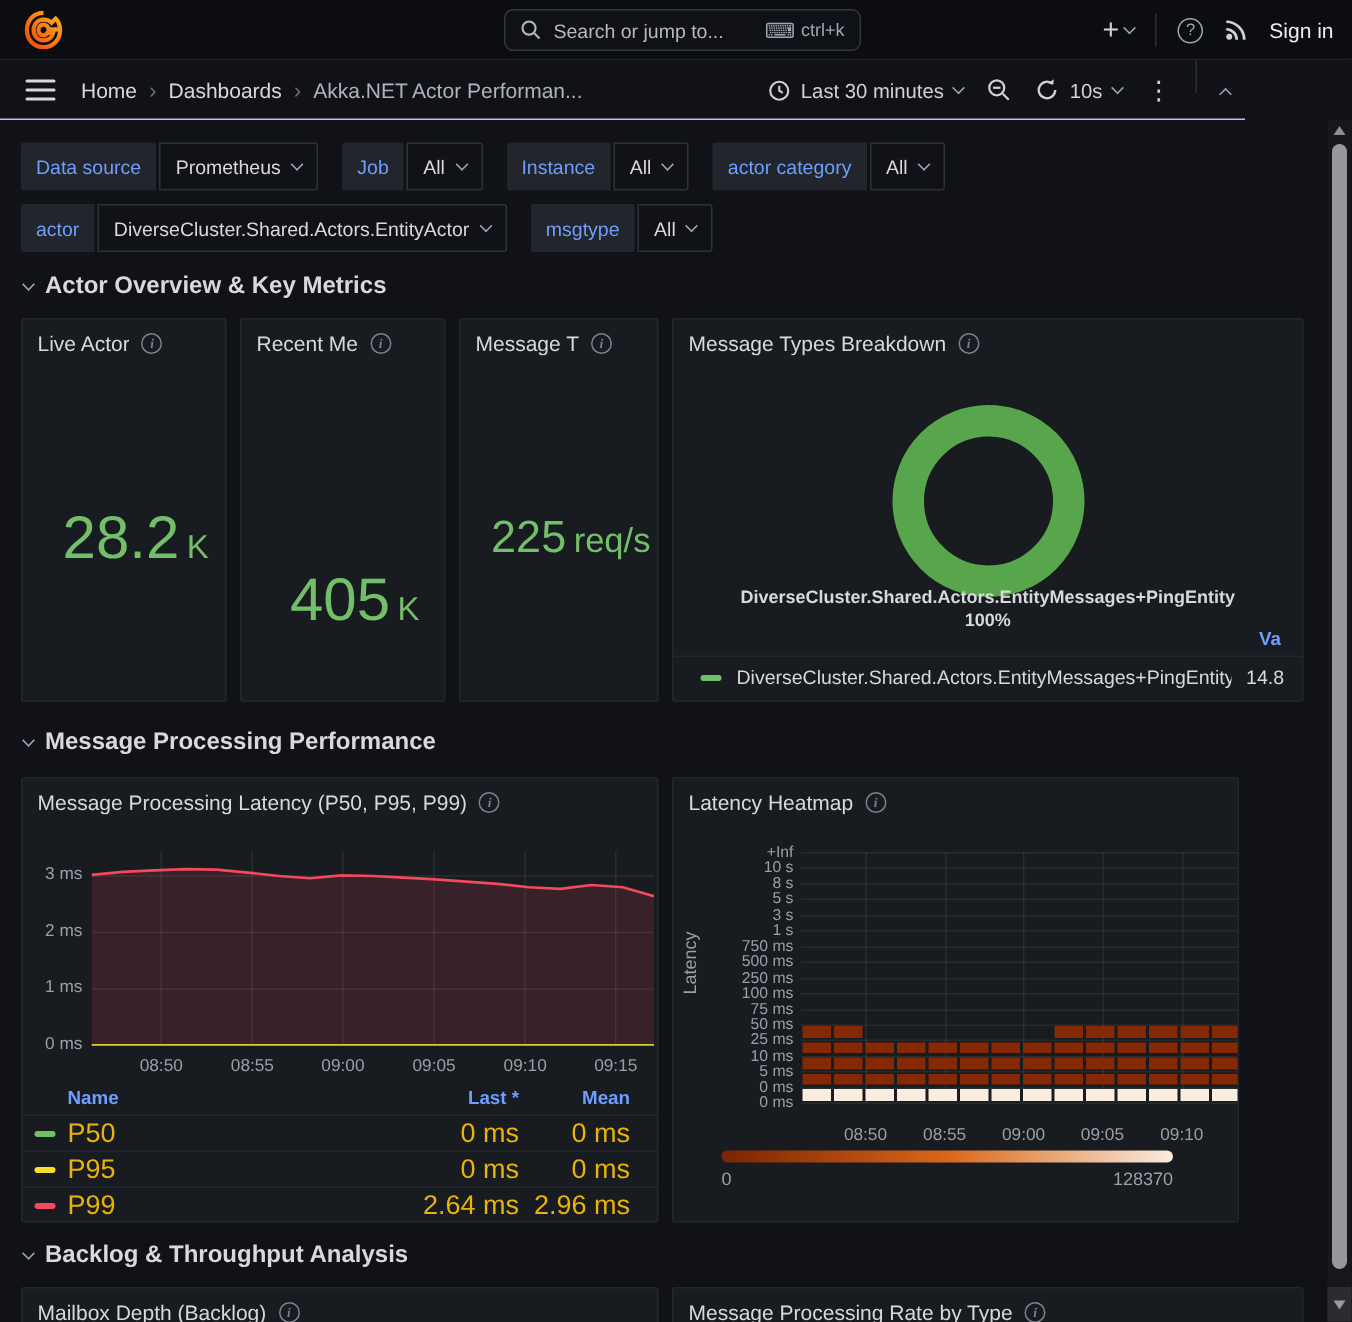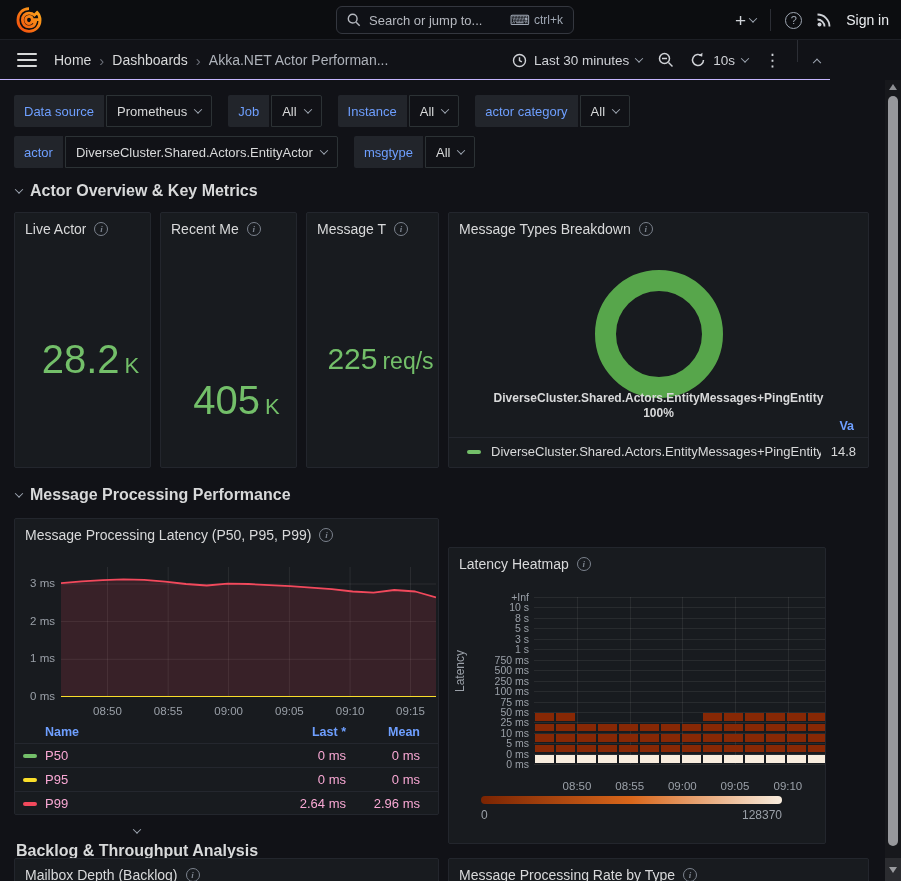--- a/index.html
+++ b/index.html
@@ -48,21 +48,21 @@
   .var-chip { display:flex; height:32px; }
   .var-label { background:#22252b; color:#6e9fff; font-size:13px; display:flex;
     align-items:center; padding:0 10px; border-radius:2px 0 0 2px; white-space:nowrap; }
   .var-value { background:#111217; border:1px solid #2c3235; margin-left:2px; color:#d8d9da;
     font-size:13px; display:flex; align-items:center; gap:8px; padding:0 10px;
     border-radius:0 2px 2px 0; cursor:pointer; white-space:nowrap; }
 
   
   .section-hdr { position:absolute; left:16px; display:flex; align-items:center; gap:8px;
     color:#d8d9da; font-size:16px; font-weight:600; cursor:pointer; }
-  #sec-overview { top:182px; } #sec-perf { top:486px; } #sec-backlog { top:828px;flex-direction:column; }
+  #sec-overview { top:182px; } #sec-perf { top:486px; } #sec-backlog { top:828px; }
 
   
   .panel { position:absolute; background:#181b1f; border:1px solid #23262d; border-radius:2px; overflow:hidden; }
   .panel-hdr { display:flex; align-items:center; gap:8px; padding:8px 10px 4px 10px; }
   .panel-title { font-size:14px; font-weight:500; color:#d8d9da; white-space:nowrap; overflow:hidden; }
   .info-icon { width:14px; height:14px; min-width:14px; border:1.4px solid #7b828d; border-radius:50%;
     display:flex; align-items:center; justify-content:center; color:#7b828d;
     font:italic bold 9px "Liberation Serif", serif; }
   .info-icon::after { content:"i"; }
 
@@ -84,30 +84,30 @@
     font-weight:600; color:#d8d9da; }
   #donut-name { top:178px; } #donut-pct { top:193px; }
   #donut-va { position:absolute; right:14px; top:206px; color:#6e9fff; font-size:12.5px; font-weight:600; }
   #donut-legrow { position:absolute; left:0; right:0; top:224px; border-top:1px solid #24272e;
     display:flex; align-items:center; gap:10px; padding:6px 12px 6px 18px; }
   .dash { width:14px; height:4px; border-radius:2px; }
   #donut-legrow .nm { flex:1; font-size:13px; color:#d8d9da; white-space:nowrap; overflow:hidden; }
   #donut-legrow .vl { font-size:13px; color:#d8d9da; }
 
   #panel-latency { left:14px; top:518px; width:425px; height:297px; }
-  #panel-heatmap { left:448px; top:518px; width:378px; height:297px;margin-top:29px; }
+  #panel-heatmap { left:448px; top:518px; width:378px; height:297px; }
   #latency-plot { position:absolute; left:46px; top:48px; width:375px; height:130px; }
   .ylab { position:absolute; left:0; width:40px; text-align:right; font-size:11.5px; color:#9aa0a8; }
   .xlab { position:absolute; width:60px; text-align:center; font-size:11.5px; color:#9aa0a8; top:186px; }
   #latency-legend { position:absolute; left:0; right:0; top:202px; }
   .leg-hdr, .leg-row { display:grid; grid-template-columns:30px 1fr 120px 74px;
     align-items:center; padding-right:18px; }
   .leg-hdr { height:22px; font-size:12.5px; font-weight:600; color:#6e9fff; }
   .leg-hdr .c2 { text-align:left; } .leg-hdr .c3, .leg-hdr .c4 { text-align:right; }
-  .leg-row { height:24px; border-top:1px solid #24272e; font-size:13px; color:#f9a8d4; }
+  .leg-row { height:24px; border-top:1px solid #24272e; font-size:18px; color:#eab308; }
   .leg-row .mk { justify-self:center; }
   .leg-row .c3, .leg-row .c4 { text-align:right; }
 
   
   #hm-ytitle { position:absolute; left:-24px; top:116px; width:70px; text-align:center;
     font-size:12px; color:#9aa0a8; transform:rotate(-90deg); }
   .hm-ylab { position:absolute; left:0; width:80px; text-align:right; font-size:10.5px;
     color:#9aa0a8; line-height:12px; }
   .hm-hgrid { position:absolute; height:1px; background:rgba(255,255,255,0.07); }
   .hm-vgrid { position:absolute; width:1px; background:rgba(255,255,255,0.07); }

